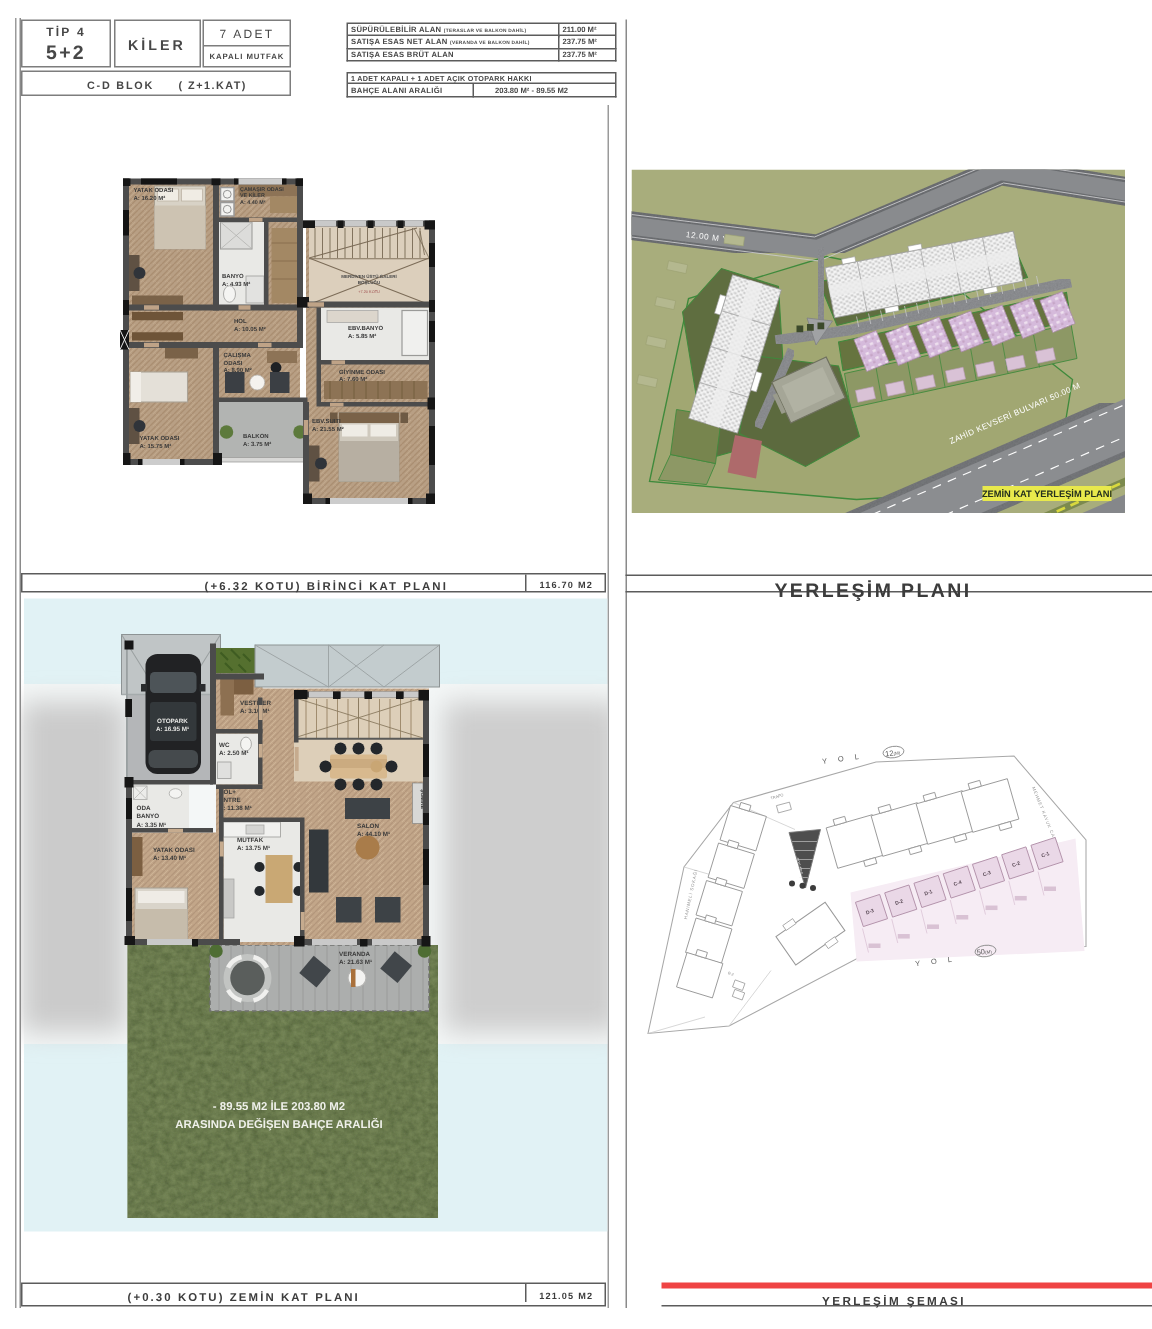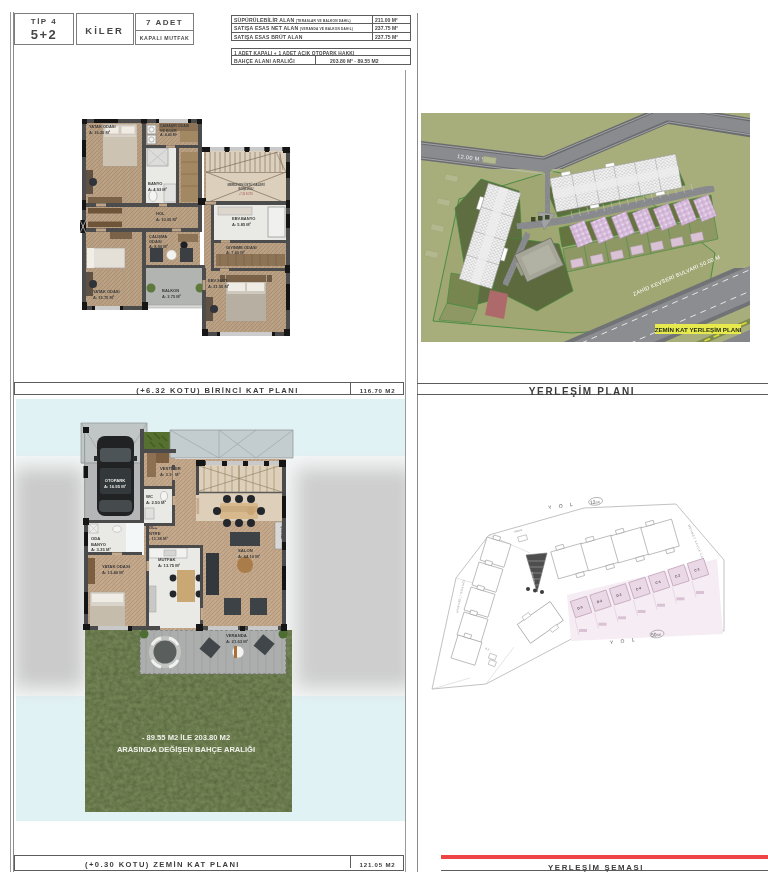--- a/index.html
+++ b/index.html
@@ -22,24 +22,28 @@
   <div class="cell abs" style="left:0;top:0;width:60px;height:32px;border:1.6px solid #7d7d7d;text-align:center;">
     <div style="font-size:8px;font-weight:bold;letter-spacing:1.5px;margin-top:3px;">TİP 4</div>
     <div style="font-size:13px;font-weight:bold;letter-spacing:1.5px;margin-top:1px;">5+2</div>
   </div>
 
   <div class="cell abs" style="left:61.6px;top:0;width:58px;height:32px;border:1.6px solid #7d7d7d;text-align:center;">
     <div style="font-size:9.5px;font-weight:bold;letter-spacing:2px;margin-top:11px;">KİLER</div>
   </div>
 
   <div class="cell abs" style="left:121.2px;top:0;width:58.8px;height:32px;border:1.6px solid #7d7d7d;text-align:center;">
-    <div style="font-size:8px;font-weight:bold;letter-spacing:1.5px;margin-top:3.5px;border-bottom:1.4px solid #7d7d7d;padding-bottom:3px;">7 ADET</div>
+    <div style="font-size:8px;font-weight:normal;letter-spacing:1.5px;margin-top:3.5px;border-bottom:1.4px solid #7d7d7d;padding-bottom:3px;">7 ADET</div>
     <div style="font-size:5.2px;font-weight:bold;letter-spacing:0.6px;margin-top:4px;">KAPALI MUTFAK</div>
   </div>
 
+  <div class="cell abs" style="left:0;top:33.5px;width:180px;height:17px;border:1.6px solid #7d7d7d;">
+    <span style="position:absolute;left:43px;top:4px;font-size:7.2px;font-weight:bold;letter-spacing:1.2px;">C-D BLOK</span>
+    <span style="position:absolute;left:104px;top:4px;font-size:7.2px;font-weight:bold;letter-spacing:1px;">( Z+1.KAT)</span>
+  </div>
 </div>
 
 <div class="abs" style="left:231px;top:15px;width:180px;height:50px;">
 
   <div class="cell abs" style="left:0;top:0;width:180px;height:8.8px;border:1px solid #5c5c5c;">
     <span style="position:absolute;left:2px;top:1.2px;font-size:5.1px;font-weight:bold;letter-spacing:0.2px;">SÜPÜRÜLEBİLİR ALAN <span style="font-size:3.2px;">(TERASLAR VE BALKON DAHİL)</span></span>
     <span style="position:absolute;left:143px;top:1.2px;font-size:5.1px;font-weight:bold;">211.00 M²</span>
     <span style="position:absolute;left:140px;top:0;width:1px;height:8.8px;background:#5c5c5c;"></span>
   </div>
 
@@ -66,21 +70,21 @@
   </div>
 </div>
 
 <div class="abs" style="left:14px;top:382px;width:390px;height:13px;border:1px solid #5c5c5c;box-sizing:border-box;">
   <div class="abs" style="left:335px;top:0;width:1px;height:11px;background:#5c5c5c;"></div>
   <div class="abs" style="left:70px;top:3px;width:265px;text-align:center;font-size:7.6px;font-weight:bold;letter-spacing:1.4px;color:#3c3c3c;">(+6.32 KOTU) BİRİNCİ KAT PLANI</div>
   <div class="abs" style="left:335px;top:3.5px;width:55px;text-align:center;font-size:6.1px;font-weight:bold;letter-spacing:0.8px;color:#3c3c3c;">116.70 M2</div>
 </div>
 
 <div class="abs" style="left:417px;top:383px;width:351px;height:12px;border-top:1px solid #5c5c5c;border-bottom:1px solid #5c5c5c;box-sizing:border-box;">
-  <div class="abs" style="left:0;top:2px;width:330px;text-align:center;font-size:10px;font-weight:bold;letter-spacing:1.6px;color:#3c3c3c;">YERLEŞİM PLANI</div>
+  <div class="abs" style="left:0;top:2px;width:330px;text-align:center;font-size:13px;font-weight:bold;letter-spacing:1.6px;color:#3c3c3c;">YERLEŞİM PLANI</div>
 </div>
 
 <div class="abs" style="left:14px;top:855px;width:390px;height:16px;border:1px solid #5c5c5c;box-sizing:border-box;">
   <div class="abs" style="left:335px;top:0;width:1px;height:12px;background:#5c5c5c;"></div>
   <div class="abs" style="left:70px;top:4px;width:265px;text-align:left;font-size:7.6px;font-weight:bold;letter-spacing:1.4px;color:#3c3c3c;">(+0.30 KOTU) ZEMİN KAT PLANI</div>
   <div class="abs" style="left:335px;top:4.5px;width:55px;text-align:center;font-size:6.1px;font-weight:bold;letter-spacing:0.8px;color:#3c3c3c;">121.05 M2</div>
 </div>
 
 <div class="abs" style="left:417px;top:855px;width:351px;height:16px;border-top:4px solid #ef4444;border-bottom:1px solid #5c5c5c;box-sizing:border-box;margin-left:24px;">
   <div class="abs" style="left:0;top:4px;width:310px;text-align:center;font-size:7.8px;font-weight:bold;letter-spacing:1.6px;color:#3c3c3c;">YERLEŞİM ŞEMASI</div>

